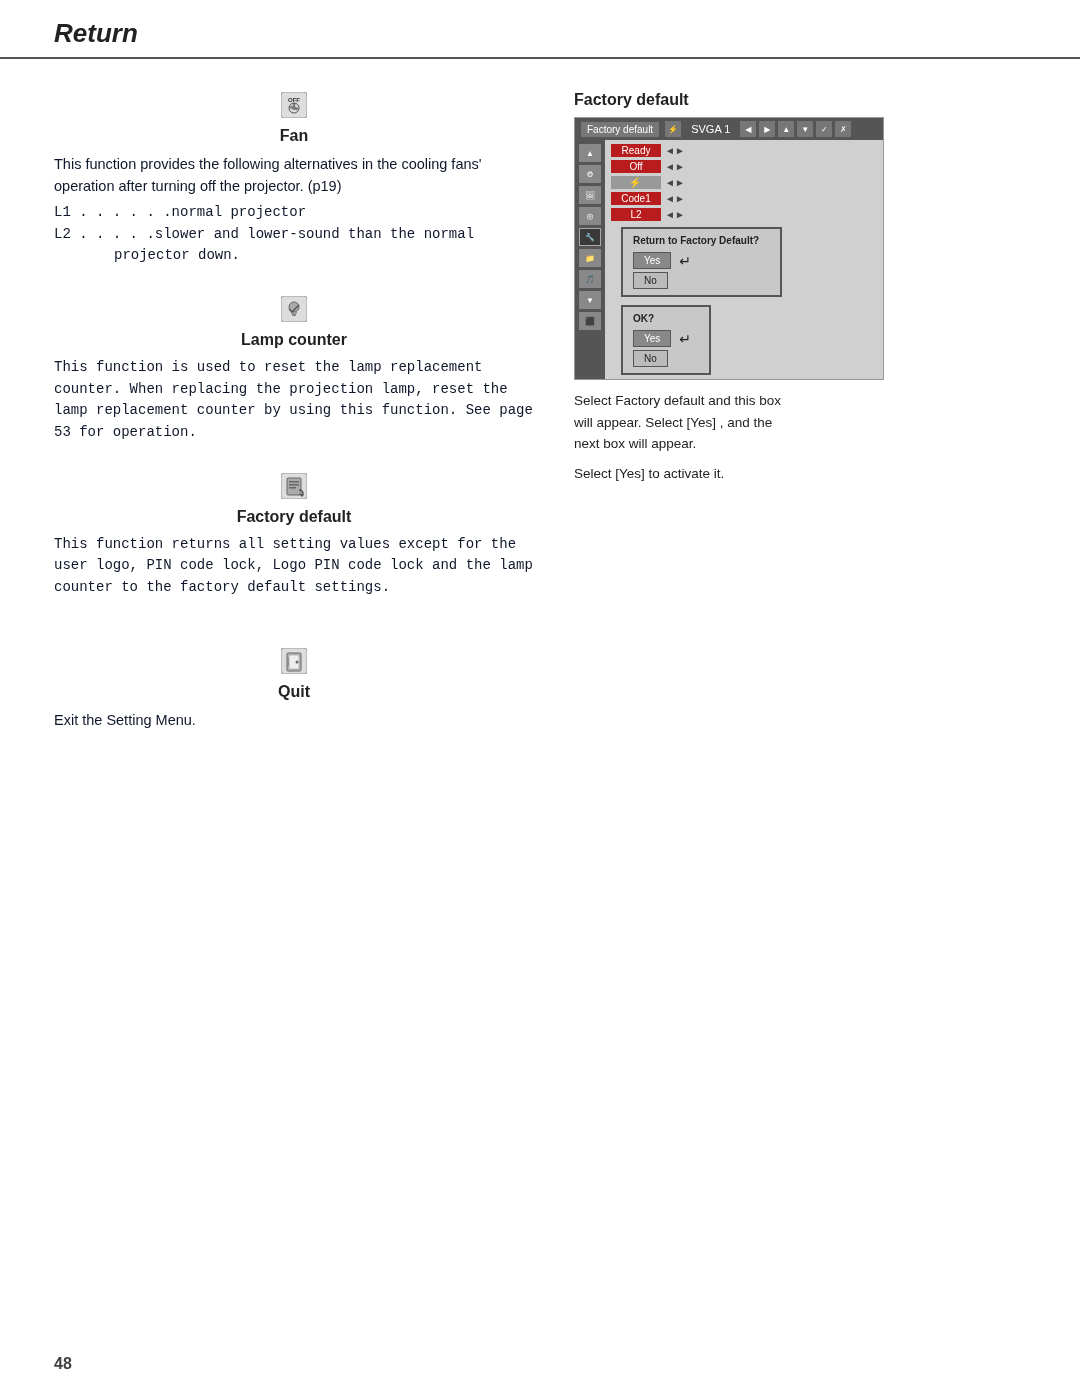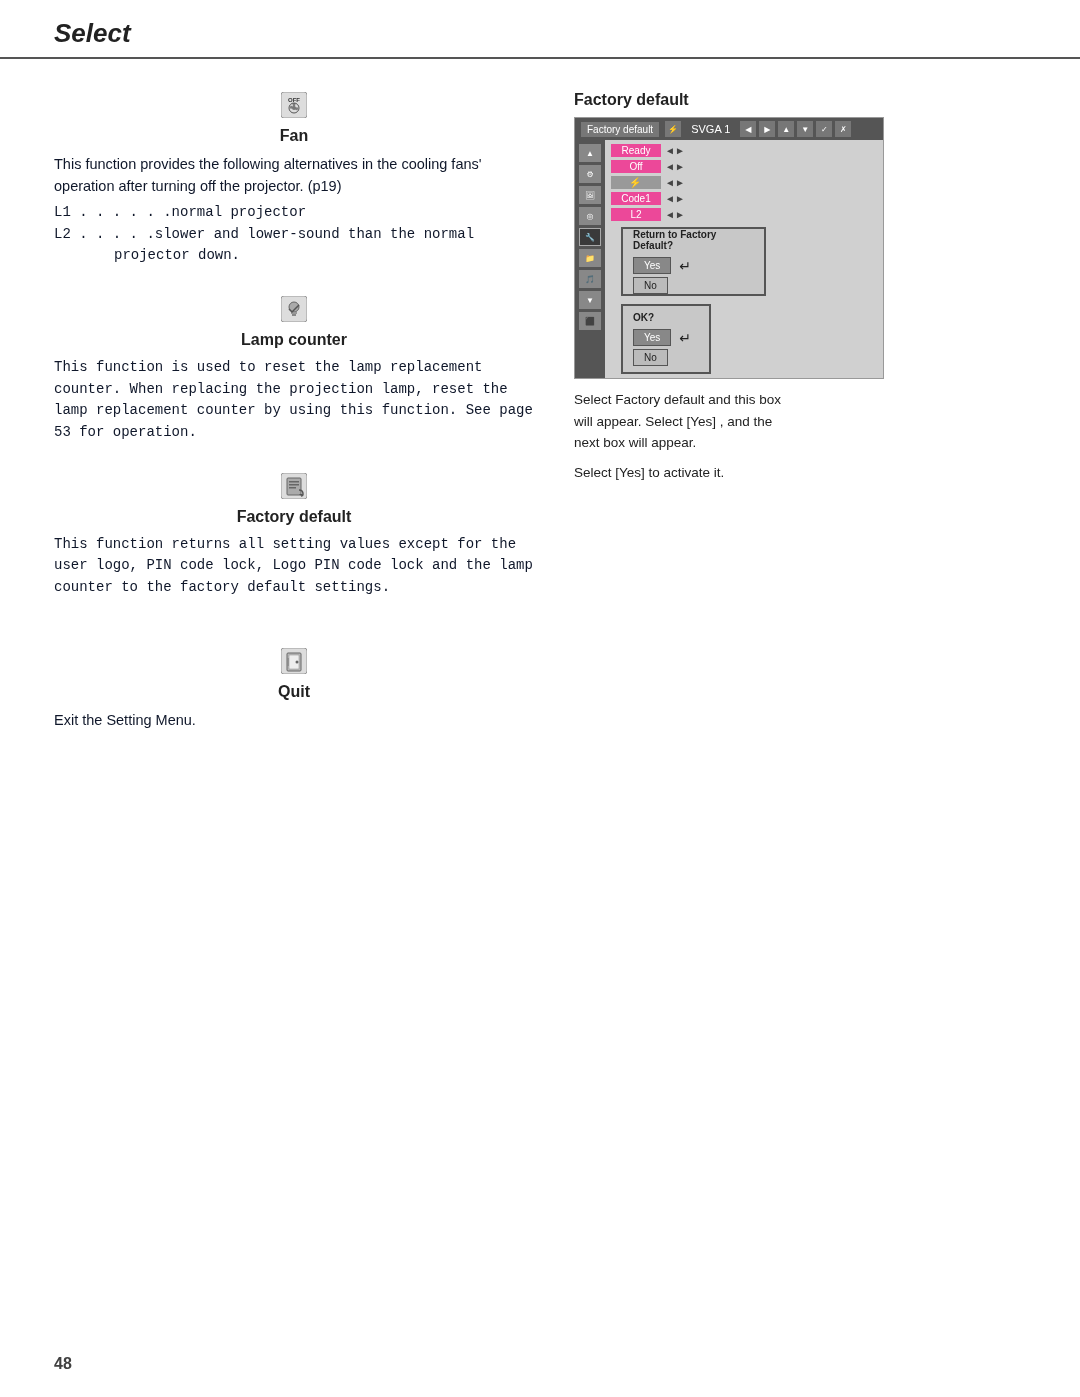--- a/index.html
+++ b/index.html
@@ -157,21 +157,21 @@
 
     .menu-row {
       display: flex;
       align-items: center;
       margin-bottom: 3px;
       font-size: 11px;
       gap: 4px;
     }
 
     .menu-row-label {
-      background: #ec4899;
+      background: #b91c1c;
       color: #fff;
       padding: 1px 8px;
       min-width: 50px;
       text-align: center;
       font-size: 10px;
     }
 
     .menu-row-arrow {
       font-size: 10px;
       color: #444;
@@ -190,21 +190,21 @@
     
     .icon-fan svg, .icon-lamp svg, .icon-factory svg, .icon-quit svg {
       width: 26px;
       height: 26px;
     }
   </style>
 </head>
 <body>
 
 <div class="page-header">
-  <h1>Select</h1>
+  <h1>Return</h1>
 </div>
 
 <div class="content-area">
 
   <div class="left-column">
 
     <div class="section">
       <div class="section-title">
         <div class="section-icon icon-fan">
           <svg viewBox="0 0 26 26" xmlns="http://www.w3.org/2000/svg">
@@ -343,21 +343,21 @@
           <div class="menu-row">
             <span class="menu-row-label">Code1</span>
             <span class="menu-row-arrow">◄►</span>
           </div>
           <div class="menu-row">
             <span class="menu-row-label">L2</span>
             <span class="menu-row-arrow">◄►</span>
           </div>
 
           <div style="margin-top: 6px; margin-left: 10px;">
-            <div style="border: 2px solid #555; background: #c8c8c8; padding: 0 10px; width: 145px;">
+            <div style="border: 2px solid #555; background: #c8c8c8; padding: 6px 10px; width: 161px;">
               <div style="font-size:10px; font-weight:bold; margin-bottom:6px; color:#222;">Return to Factory Default?</div>
               <div style="display:flex; gap:8px; align-items:center;">
                 <div style="border:1px solid #555; background:#888; color:#fff; padding:2px 10px; font-size:10px;">Yes</div>
                 <span style="font-size:14px;">↵</span>
               </div>
               <div style="border:1px solid #555; background:#bbb; padding:2px 10px; font-size:10px; margin-top:3px; width:fit-content;">No</div>
             </div>
           </div>
 
           <div style="margin-top: 8px; margin-left: 10px;">

